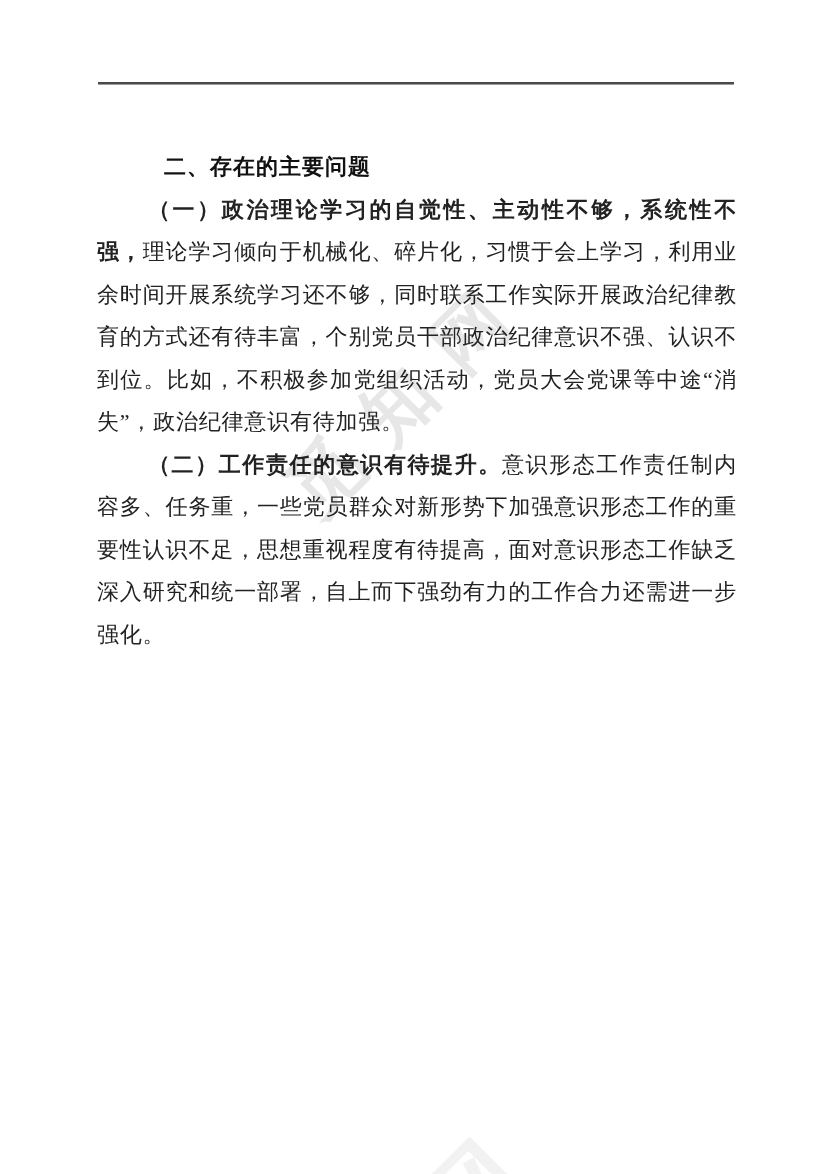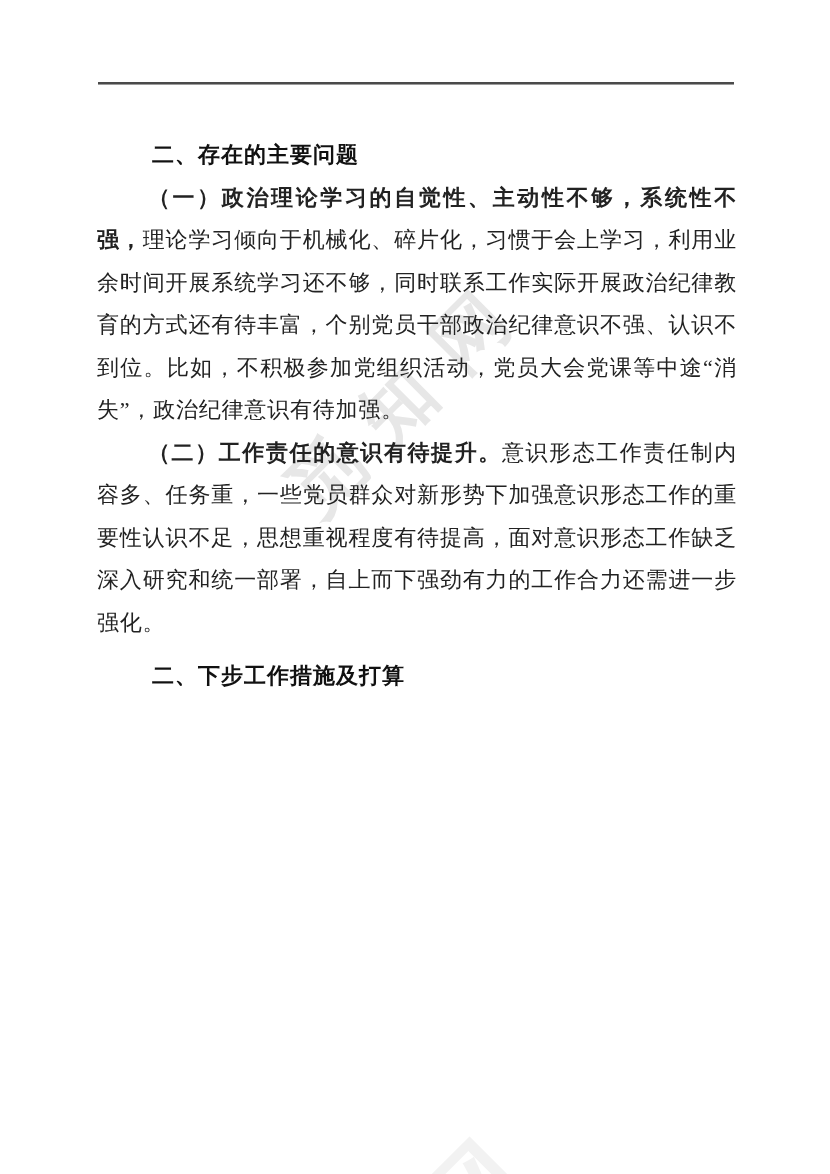--- a/index.html
+++ b/index.html
@@ -67,21 +67,21 @@
     line-height: 42.5px;
     letter-spacing: 0.8px;
     text-align: justify;
   }
   .heading {
     font-family: "Liberation Sans", "DejaVu Sans", sans-serif;
     font-weight: bold;
     font-size: 22px;
     color: #111111;
     line-height: 42.5px;
-    margin: 4px;
+    margin: 16px;
     text-indent: 51px;
     text-align: left;
     letter-spacing: 1px;
   }
   .heading-first {
     margin-bottom: 0;
   }
   .heading-last {
     margin-top: 11px;
   }
@@ -106,16 +106,15 @@
 
   <main class="content">
 
     <h1 class="heading heading-first">二、存在的主要问题</h1>
 
     <p class="body-para"><span class="lead">（一）政治理论学习的自觉性、主动性不够，系统性不强，</span><span class="para-body">理论学习倾向于机械化、碎片化，习惯于会上学习，利用业余时间开展系统学习还不够，同时联系工作实际开展政治纪律教育的方式还有待丰富，个别党员干部政治纪律意识不强、认识不到位。比如，不积极参加党组织活动，党员大会党课等中途“消失”，政治纪律意识有待加强。</span></p>
 
     <p class="body-para"><span class="lead">（二）工作责任的意识有待提升。</span><span class="para-body">意识形态工作责任制内容多、任务重，一些党员群众对新形势下加强意识形态工作的重要性认识不足，思想重视程度有待提高，面对意识形态工作缺乏深入研究和统一部署，自上而下强劲有力的工作合力还需进一步强化。</span></p>
 
 
-    <h1 class="heading heading-last">二、下步工作措施及打算</h1>
 
   </main>
 </div>
 
 </body></html>

